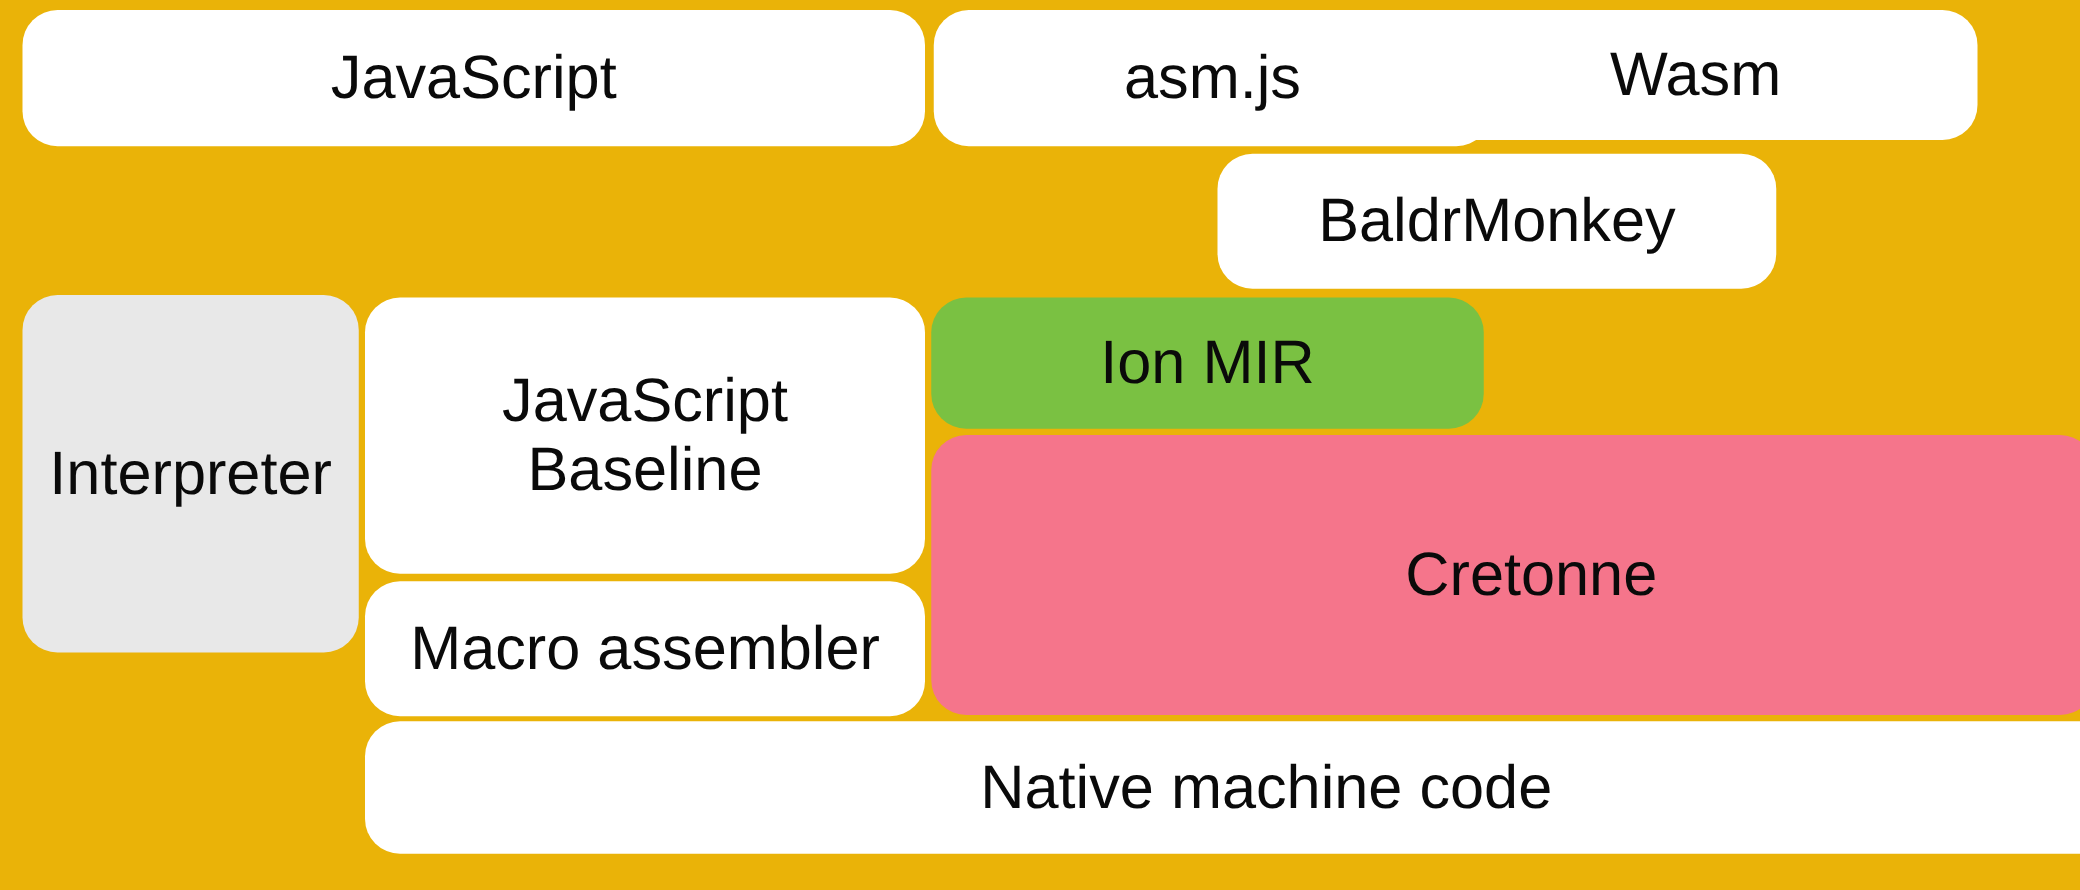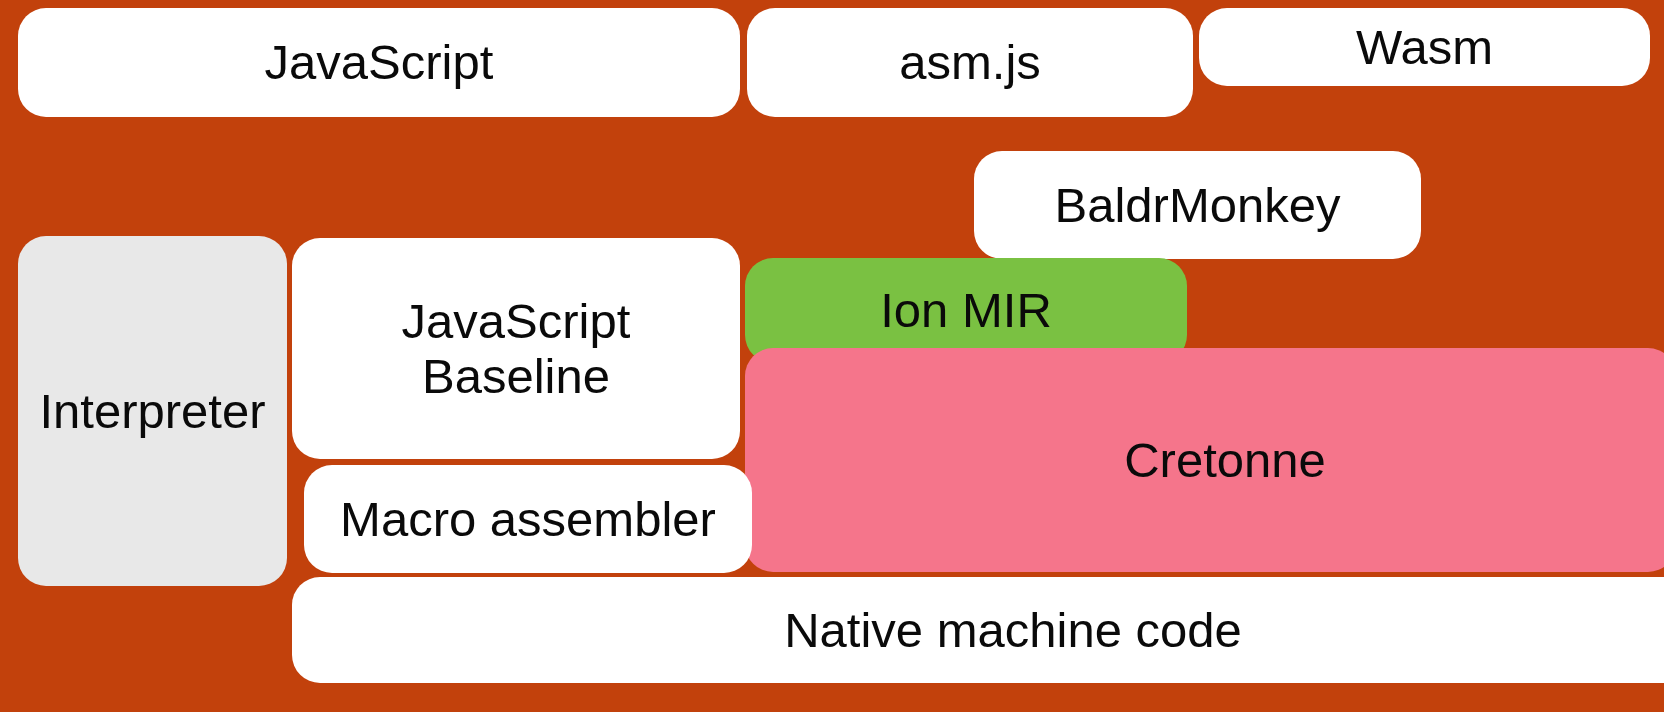--- a/index.html
+++ b/index.html
@@ -24,67 +24,67 @@
     align-items: center;
     justify-content: center;
     text-align: center;
     font-size: 49px;
     line-height: 1.12;
     letter-spacing: 0px;
   }
   
   .b-javascript { left: 18px;   top: 8px;   width: 722px;  height: 109px; }
   .b-asmjs      { left: 747px;  top: 8px;   width: 446px;  height: 109px; }
-  .b-wasm       { left: 1199px; top: 8px;   width: 451px;  height: 78px; }
+  .b-wasm       { left: 1131px; top: 8px;   width: 451px;  height: 104px; }
   
   .b-bytecode   { left: 18px;   top: 123px; width: 950px;  height: 108px; }
   .b-baldr      { left: 974px;  top: 123px; width: 447px;  height: 108px; }
   
-  .b-interp     { left: 18px;   top: 236px; width: 269px;  height: 350px; }
+  .b-interp     { left: 18px;   top: 236px; width: 269px;  height: 286px; }
   .b-baseline   { left: 292px;  top: 238px; width: 448px;  height: 221px; }
   .b-ionmir     { left: 745px;  top: 238px; width: 442px;  height: 105px; }
   .b-cretonne   { left: 745px;  top: 348px; width: 902px;  height: 224px; }
-  .b-macro      { left: 304px;  top: 465px; width: 448px;  height: 108px; }
+  .b-macro      { left: 292px;  top: 465px; width: 448px;  height: 108px; }
   .b-native     { left: 292px;  top: 577px; width: 1354px; height: 106px; padding-left: 44px; }
   .label { display: block; }
 </style>
 </head>
 <body>
 
-<div class="canvas" style="background: #c2410c; text-decoration: underline;">
+<div class="canvas" style="background: #eab308; text-decoration: underline;">
 
   <div class="box b-javascript" style="background: rgb(255, 255, 255); color: rgb(10, 10, 10);">
     <span class="label">JavaScript</span>
   </div>
 
   <div class="box b-asmjs" style="background: rgb(255, 255, 255); color: rgb(10, 10, 10);">
     <span class="label">asm.js</span>
   </div>
 
   <div class="box b-wasm" style="background: rgb(255, 255, 255); color: rgb(10, 10, 10);">
     <span class="label">Wasm</span>
   </div>
 
 
-  <div class="box b-baldr" style="background: rgb(255, 255, 255); color: rgb(10, 10, 10); margin-top: 28px;">
+  <div class="box b-baldr" style="background: rgb(255, 255, 255); color: rgb(10, 10, 10);">
     <span class="label">BaldrMonkey</span>
   </div>
 
   <div class="box b-interp" style="background: rgb(232, 232, 232); color: rgb(10, 10, 10);">
     <span class="label">Interpreter</span>
   </div>
 
   <div class="box b-baseline" style="background: rgb(255, 255, 255); color: rgb(10, 10, 10);">
     <span>
       <span class="label">JavaScript</span>
       <span class="label">Baseline</span>
     </span>
   </div>
 
-  <div class="box b-ionmir" style="background: rgb(122, 193, 66); color: rgb(10, 10, 10); margin-top: 20px;">
+  <div class="box b-ionmir" style="background: rgb(122, 193, 66); color: rgb(10, 10, 10);">
     <span class="label">Ion MIR</span>
   </div>
 
   <div class="box b-cretonne" style="background: rgb(245, 117, 139); color: rgb(10, 10, 10); padding-left: 29px;">
     <span class="label">Cretonne</span>
   </div>
 
   <div class="box b-macro" style="background: rgb(255, 255, 255); color: rgb(10, 10, 10);">
     <span class="label">Macro assembler</span>
   </div>

